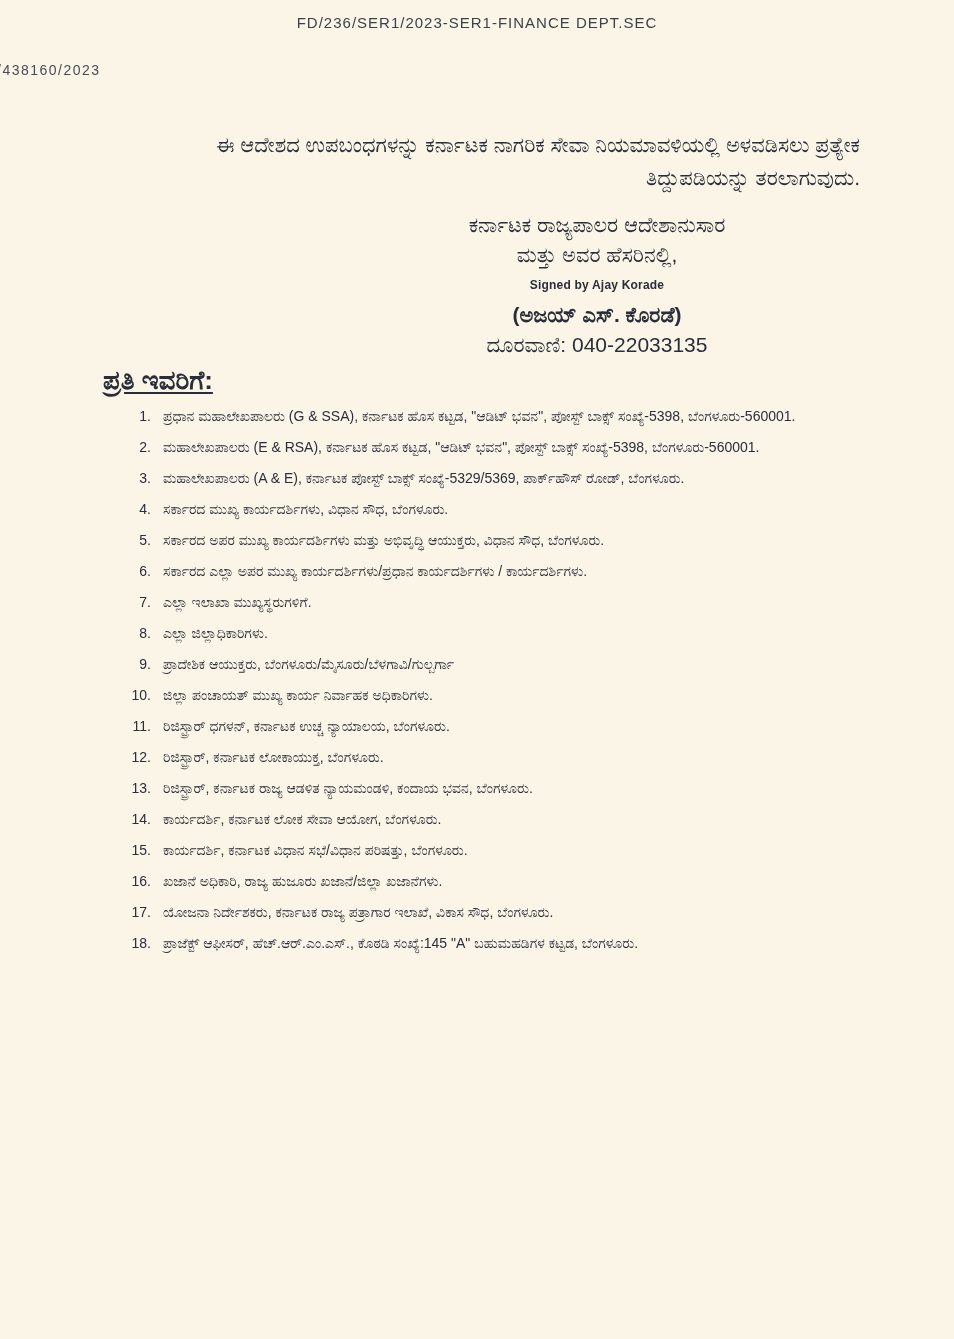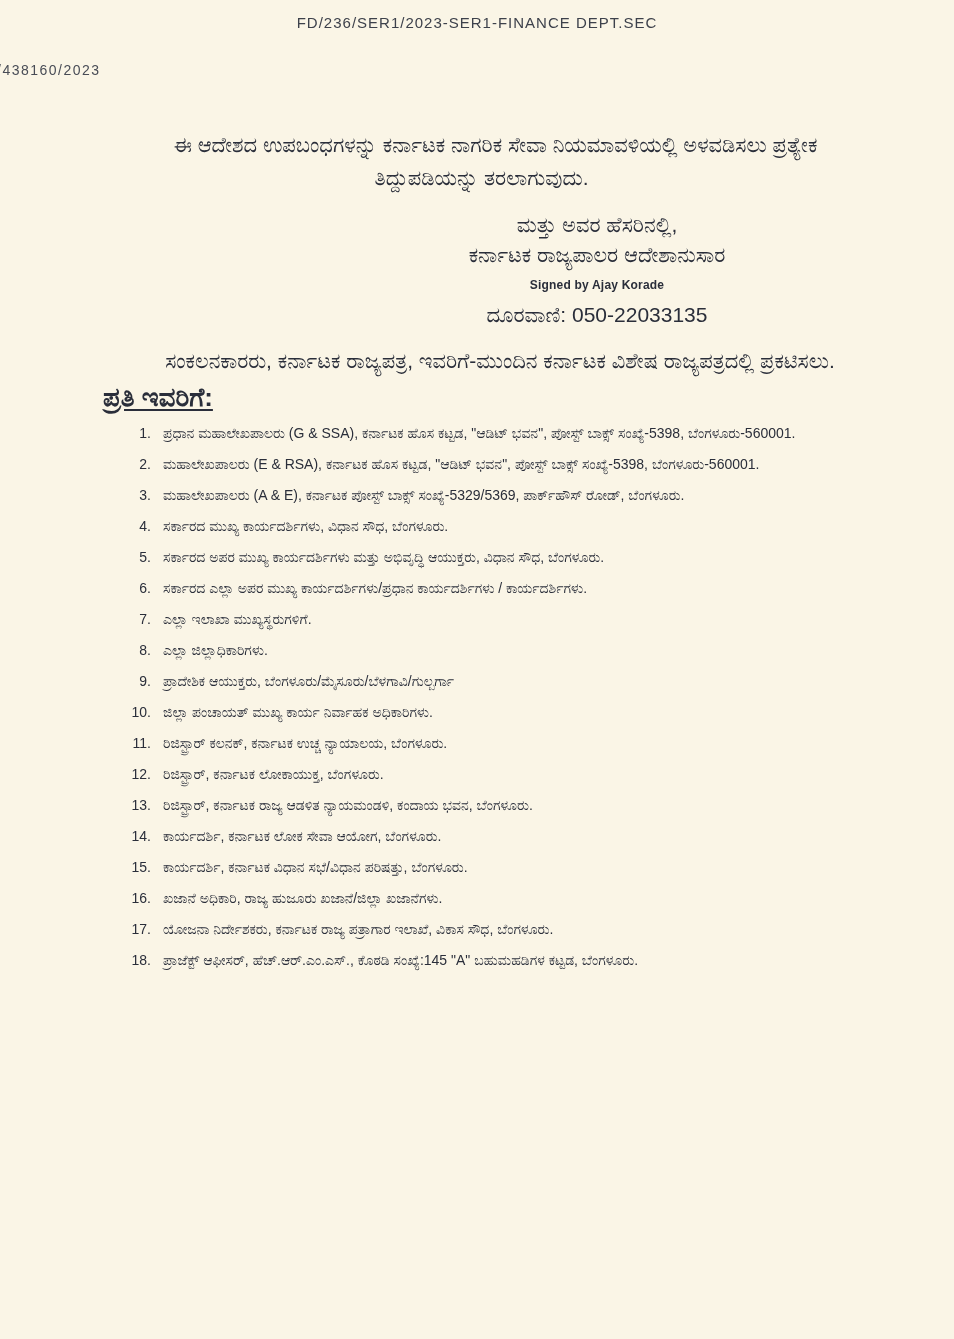--- a/index.html
+++ b/index.html
@@ -40,21 +40,21 @@
     color:#484C56;
   }
   .content{
     position:absolute;
     top:128px; left:103px;
     width:757px;
   }
   .para{
     font-size:21px;
     line-height:33px;
-    text-align:center;
+    text-align:right;
   }
   .para.indent1{ text-indent:28px; }
   .para.indent2{ text-indent:37px; margin-top:14px; }
   .sign-block{
     margin-top:16px;
     margin-left:279px;
     width:430px;
     text-align:center;
     font-size:21px;
     line-height:30px;
@@ -100,42 +100,42 @@
 
   <div class="top-ref">FD/236/SER1/2023-SER1-FINANCE DEPT.SEC</div>
 
   <div class="side-ref">/438160/2023</div>
 
   <div class="content">
 
     <p class="para indent1">ಈ ಆದೇಶದ ಉಪಬಂಧಗಳನ್ನು ಕರ್ನಾಟಕ ನಾಗರಿಕ ಸೇವಾ ನಿಯಮಾವಳಿಯಲ್ಲಿ ಅಳವಡಿಸಲು ಪ್ರತ್ಯೇಕ ತಿದ್ದುಪಡಿಯನ್ನು ತರಲಾಗುವುದು.</p>
 
     <div class="sign-block">
+      <div>ಕರ್ನಾಟಕ ರಾಜ್ಯಪಾಲರ ಆದೇಶಾನುಸಾರ</div>
       <div>ಮತ್ತು ಅವರ ಹೆಸರಿನಲ್ಲಿ,</div>
-      <div>ಕರ್ನಾಟಕ ರಾಜ್ಯಪಾಲರ ಆದೇಶಾನುಸಾರ</div>
       <div class="en">Signed by Ajay Korade</div>
-      <div>ದೂರವಾಣಿ: 050-22033135</div>
+      <div class="bold">(ಅಜಯ್ ಎಸ್. ಕೊರಡೆ)</div>
+      <div>ದೂರವಾಣಿ: 040-22033135</div>
     </div>
 
-    <p class="para indent2">ಸಂಕಲನಕಾರರು, ಕರ್ನಾಟಕ ರಾಜ್ಯಪತ್ರ, ಇವರಿಗೆ-ಮುಂದಿನ ಕರ್ನಾಟಕ ವಿಶೇಷ ರಾಜ್ಯಪತ್ರದಲ್ಲಿ ಪ್ರಕಟಿಸಲು.</p>
 
     <div class="copy-heading">ಪ್ರತಿ ಇವರಿಗೆ:</div>
 
     <ol class="copy-list">
       <li>ಪ್ರಧಾನ ಮಹಾಲೇಖಪಾಲರು (G &amp; SSA), ಕರ್ನಾಟಕ ಹೊಸ ಕಟ್ಟಡ, "ಆಡಿಟ್ ಭವನ", ಪೋಸ್ಟ್ ಬಾಕ್ಸ್ ಸಂಖ್ಯೆ-5398, ಬೆಂಗಳೂರು-560001.</li>
       <li>ಮಹಾಲೇಖಪಾಲರು (E &amp; RSA), ಕರ್ನಾಟಕ ಹೊಸ ಕಟ್ಟಡ, "ಆಡಿಟ್ ಭವನ", ಪೋಸ್ಟ್ ಬಾಕ್ಸ್ ಸಂಖ್ಯೆ-5398, ಬೆಂಗಳೂರು-560001.</li>
       <li>ಮಹಾಲೇಖಪಾಲರು (A &amp; E), ಕರ್ನಾಟಕ ಪೋಸ್ಟ್ ಬಾಕ್ಸ್ ಸಂಖ್ಯೆ-5329/5369, ಪಾರ್ಕ್‌ಹೌಸ್ ರೋಡ್, ಬೆಂಗಳೂರು.</li>
       <li>ಸರ್ಕಾರದ ಮುಖ್ಯ ಕಾರ್ಯದರ್ಶಿಗಳು, ವಿಧಾನ ಸೌಧ, ಬೆಂಗಳೂರು.</li>
       <li>ಸರ್ಕಾರದ ಅಪರ ಮುಖ್ಯ ಕಾರ್ಯದರ್ಶಿಗಳು ಮತ್ತು ಅಭಿವೃದ್ಧಿ ಆಯುಕ್ತರು, ವಿಧಾನ ಸೌಧ, ಬೆಂಗಳೂರು.</li>
       <li>ಸರ್ಕಾರದ ಎಲ್ಲಾ ಅಪರ ಮುಖ್ಯ ಕಾರ್ಯದರ್ಶಿಗಳು/ಪ್ರಧಾನ ಕಾರ್ಯದರ್ಶಿಗಳು / ಕಾರ್ಯದರ್ಶಿಗಳು.</li>
       <li>ಎಲ್ಲಾ ಇಲಾಖಾ ಮುಖ್ಯಸ್ಥರುಗಳಿಗೆ.</li>
       <li>ಎಲ್ಲಾ ಜಿಲ್ಲಾಧಿಕಾರಿಗಳು.</li>
       <li>ಪ್ರಾದೇಶಿಕ ಆಯುಕ್ತರು, ಬೆಂಗಳೂರು/ಮೈಸೂರು/ಬೆಳಗಾವಿ/ಗುಲ್ಬರ್ಗಾ</li>
       <li>ಜಿಲ್ಲಾ ಪಂಚಾಯತ್ ಮುಖ್ಯ ಕಾರ್ಯ ನಿರ್ವಾಹಕ ಅಧಿಕಾರಿಗಳು.</li>
-      <li>ರಿಜಿಸ್ಟ್ರಾರ್ ಕಲನಕ್, ಕರ್ನಾಟಕ ಉಚ್ಚ ನ್ಯಾಯಾಲಯ, ಬೆಂಗಳೂರು.</li>
+      <li>ರಿಜಿಸ್ಟ್ರಾರ್ ಧಗಳನ್, ಕರ್ನಾಟಕ ಉಚ್ಚ ನ್ಯಾಯಾಲಯ, ಬೆಂಗಳೂರು.</li>
       <li>ರಿಜಿಸ್ಟ್ರಾರ್, ಕರ್ನಾಟಕ ಲೋಕಾಯುಕ್ತ, ಬೆಂಗಳೂರು.</li>
       <li>ರಿಜಿಸ್ಟ್ರಾರ್, ಕರ್ನಾಟಕ ರಾಜ್ಯ ಆಡಳಿತ ನ್ಯಾಯಮಂಡಳಿ, ಕಂದಾಯ ಭವನ, ಬೆಂಗಳೂರು.</li>
       <li>ಕಾರ್ಯದರ್ಶಿ, ಕರ್ನಾಟಕ ಲೋಕ ಸೇವಾ ಆಯೋಗ, ಬೆಂಗಳೂರು.</li>
       <li>ಕಾರ್ಯದರ್ಶಿ, ಕರ್ನಾಟಕ ವಿಧಾನ ಸಭೆ/ವಿಧಾನ ಪರಿಷತ್ತು, ಬೆಂಗಳೂರು.</li>
       <li>ಖಜಾನೆ ಅಧಿಕಾರಿ, ರಾಜ್ಯ ಹುಜೂರು ಖಜಾನೆ/ಜಿಲ್ಲಾ ಖಜಾನೆಗಳು.</li>
       <li>ಯೋಜನಾ ನಿರ್ದೇಶಕರು, ಕರ್ನಾಟಕ ರಾಜ್ಯ ಪತ್ರಾಗಾರ ಇಲಾಖೆ, ವಿಕಾಸ ಸೌಧ, ಬೆಂಗಳೂರು.</li>
       <li>ಪ್ರಾಜೆಕ್ಟ್ ಆಫೀಸರ್, ಹೆಚ್.ಆರ್.ಎಂ.ಎಸ್., ಕೊಠಡಿ ಸಂಖ್ಯೆ:145 "A" ಬಹುಮಹಡಿಗಳ ಕಟ್ಟಡ, ಬೆಂಗಳೂರು.</li>
     </ol>
 
   </div>

